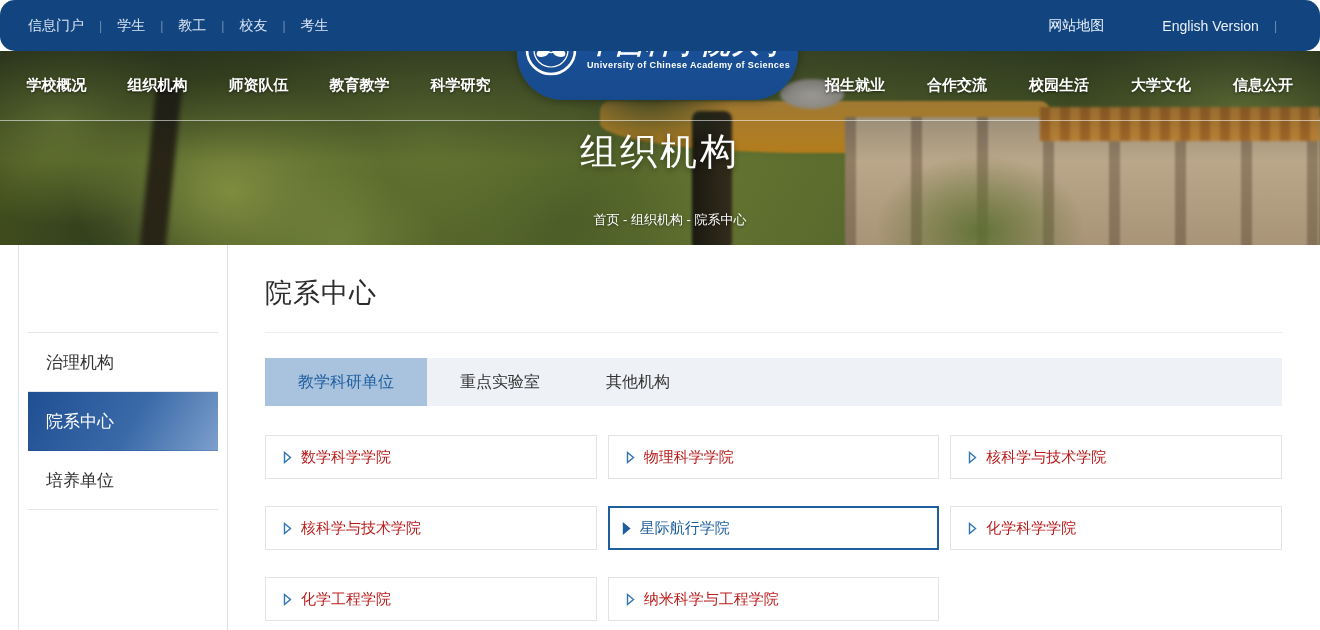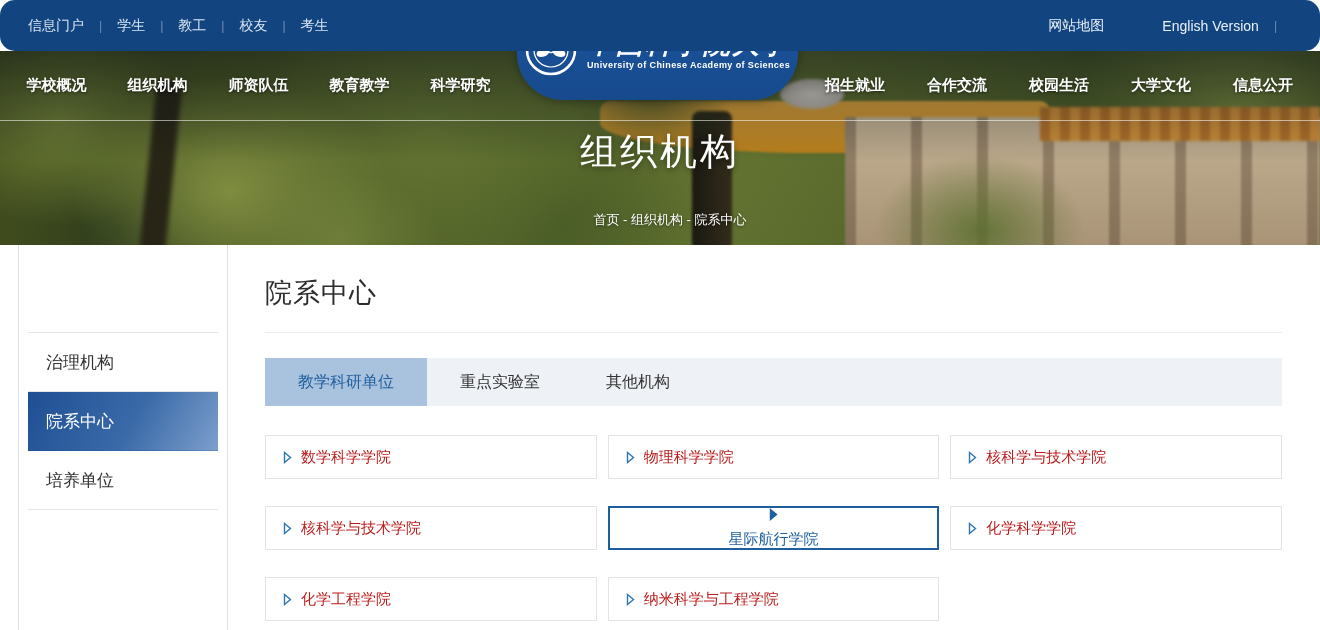--- a/index.html
+++ b/index.html
@@ -98,21 +98,21 @@
   .tabs { margin-top:25px; height:48px; background:#eef1f5; display:flex; }
   .tab { padding:0 33px; line-height:48px; font-size:16px; color:#333; cursor:pointer; white-space:nowrap; }
   .tab.active { background:#a9c3df; color:#1e5e9e; }
 
   .grid { margin-top:29px; display:grid; grid-template-columns:repeat(3,1fr);
     column-gap:11px; row-gap:27px; }
   .card { height:44px; background:#fff; border:1px solid #e3e3e3; display:flex; align-items:center;
     padding:0 17px; gap:9px; font-size:15px; color:#b91c1c; cursor:pointer; }
   .card svg { flex:0 0 auto; }
   .card svg path { fill:none; stroke:#2e75b6; stroke-width:1.4; }
-  .card.highlighted { border:2px solid #1e5e9e; color:#1e5e9e; padding:0 12px;flex-direction:column; }
+  .card.highlighted { border:2px solid #1e5e9e; color:#1e5e9e; padding:0 12px; }
   .card.highlighted svg path { fill:#1e5e9e; stroke:#1e5e9e; }
 </style>
 </head>
 <body>
 
 <div class="page">
 
   <div class="topbar">
     <div class="topbar-group">
       <span class="topbar-link">信息门户</span>

